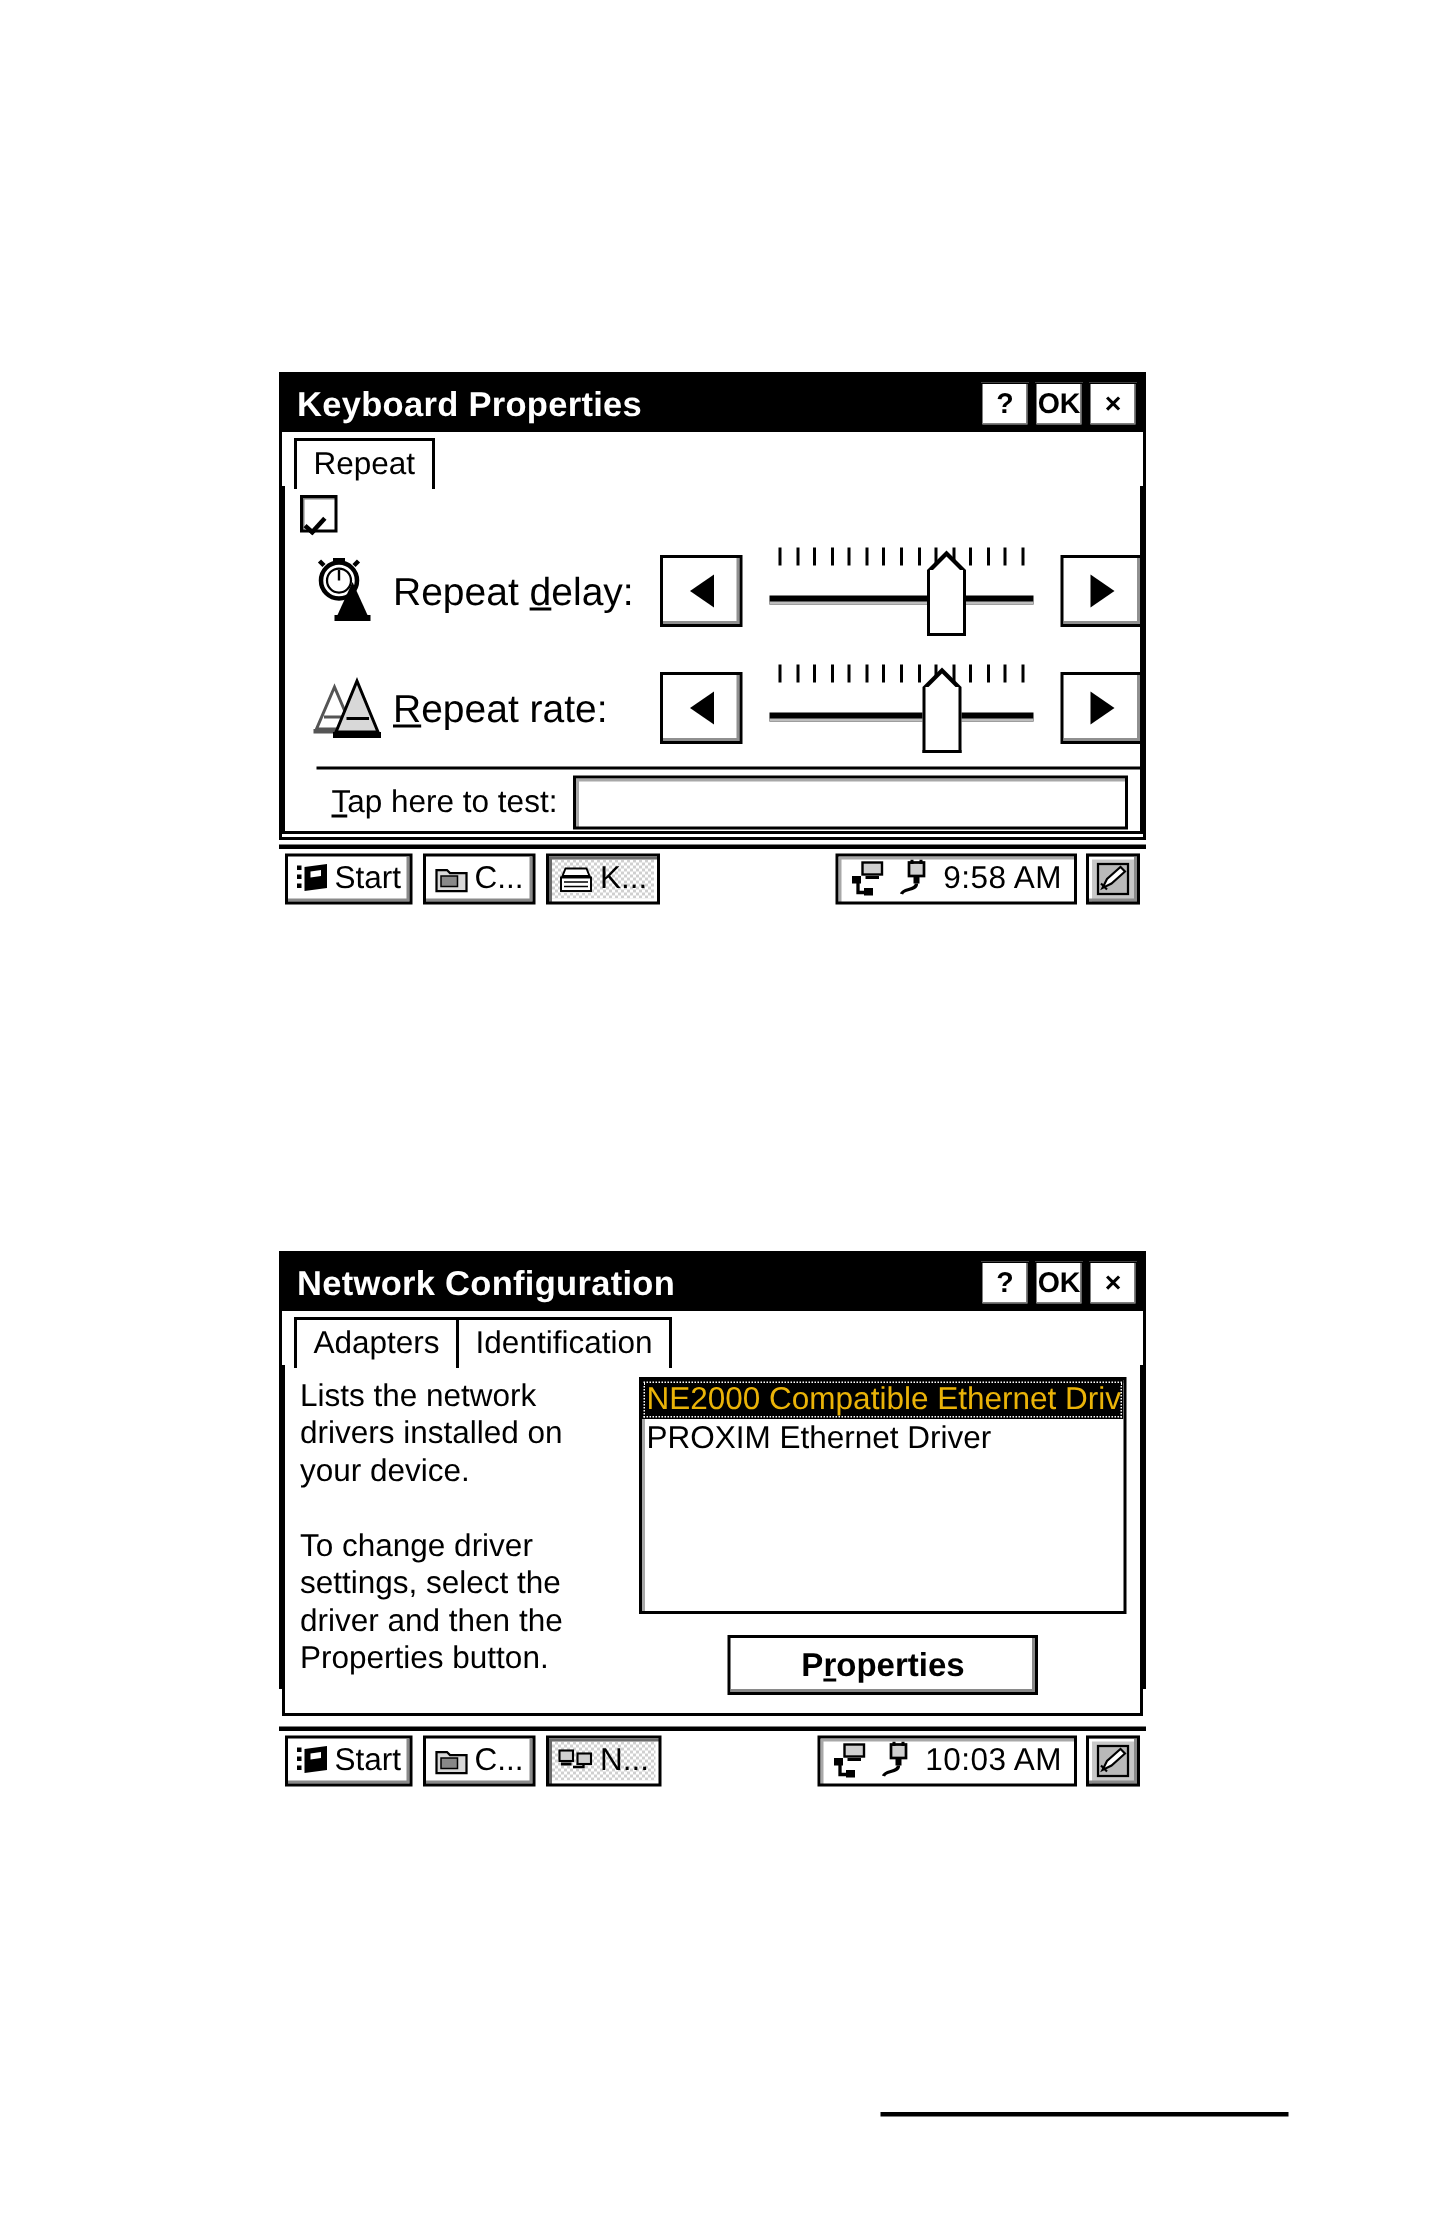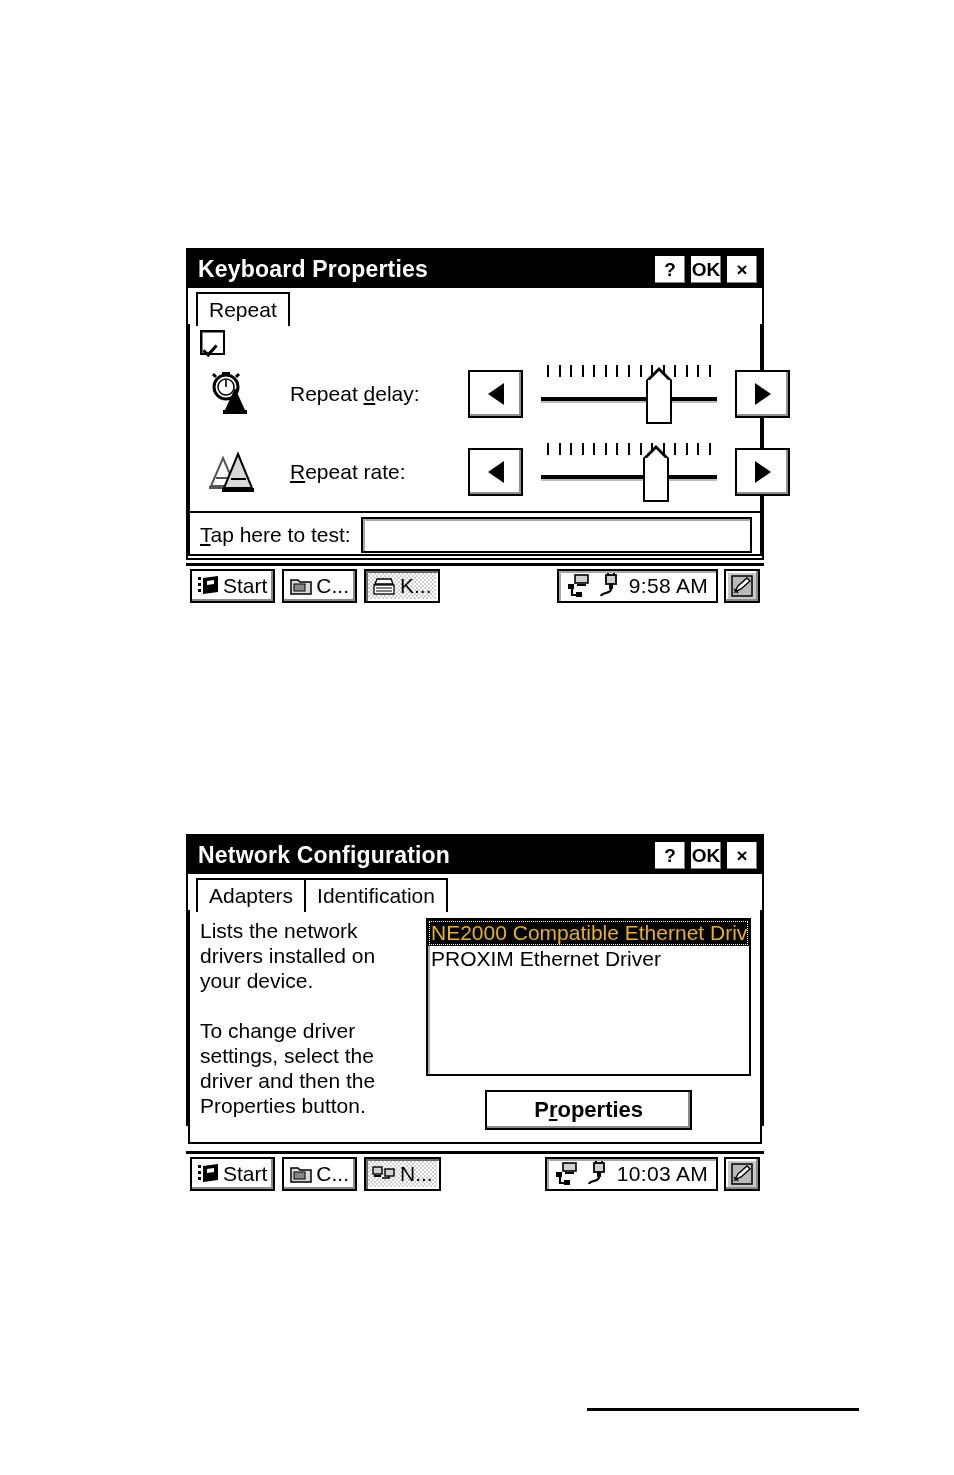--- a/index.html
+++ b/index.html
@@ -155,25 +155,24 @@
     padding-left: 10px;
   }
   .row-icon {
     width: 62px;
     flex: none;
     display: flex;
     align-items: center;
     justify-content: center;
   }
   .row-label {
-    font-size: 21px;
+    font-size: 26px;
     width: 178px;
     flex: none;
     white-space: nowrap;
-    margin-left: 28px;
   }
   .arrow-btn {
     width: 55px;
     height: 48px;
     background: #ffffff;
     border: 2px solid #000;
     box-shadow: inset -2px -2px 0 #909090, inset 2px 2px 0 #ffffff;
     display: flex;
     align-items: center;
     justify-content: center;
@@ -248,20 +247,21 @@
     border-bottom: 10px solid #fff;
   }
 
   
   .test-row {
     display: flex;
     align-items: center;
     border-top: 2px solid #000;
     height: 44px;
     padding-left: 10px;
+    margin-left: 21px;
   }
   .test-label {
     font-size: 21px;
     white-space: nowrap;
     margin-right: 10px;
   }
   .textbox {
     flex: 1;
     height: 36px;
     background: #ffffff;

